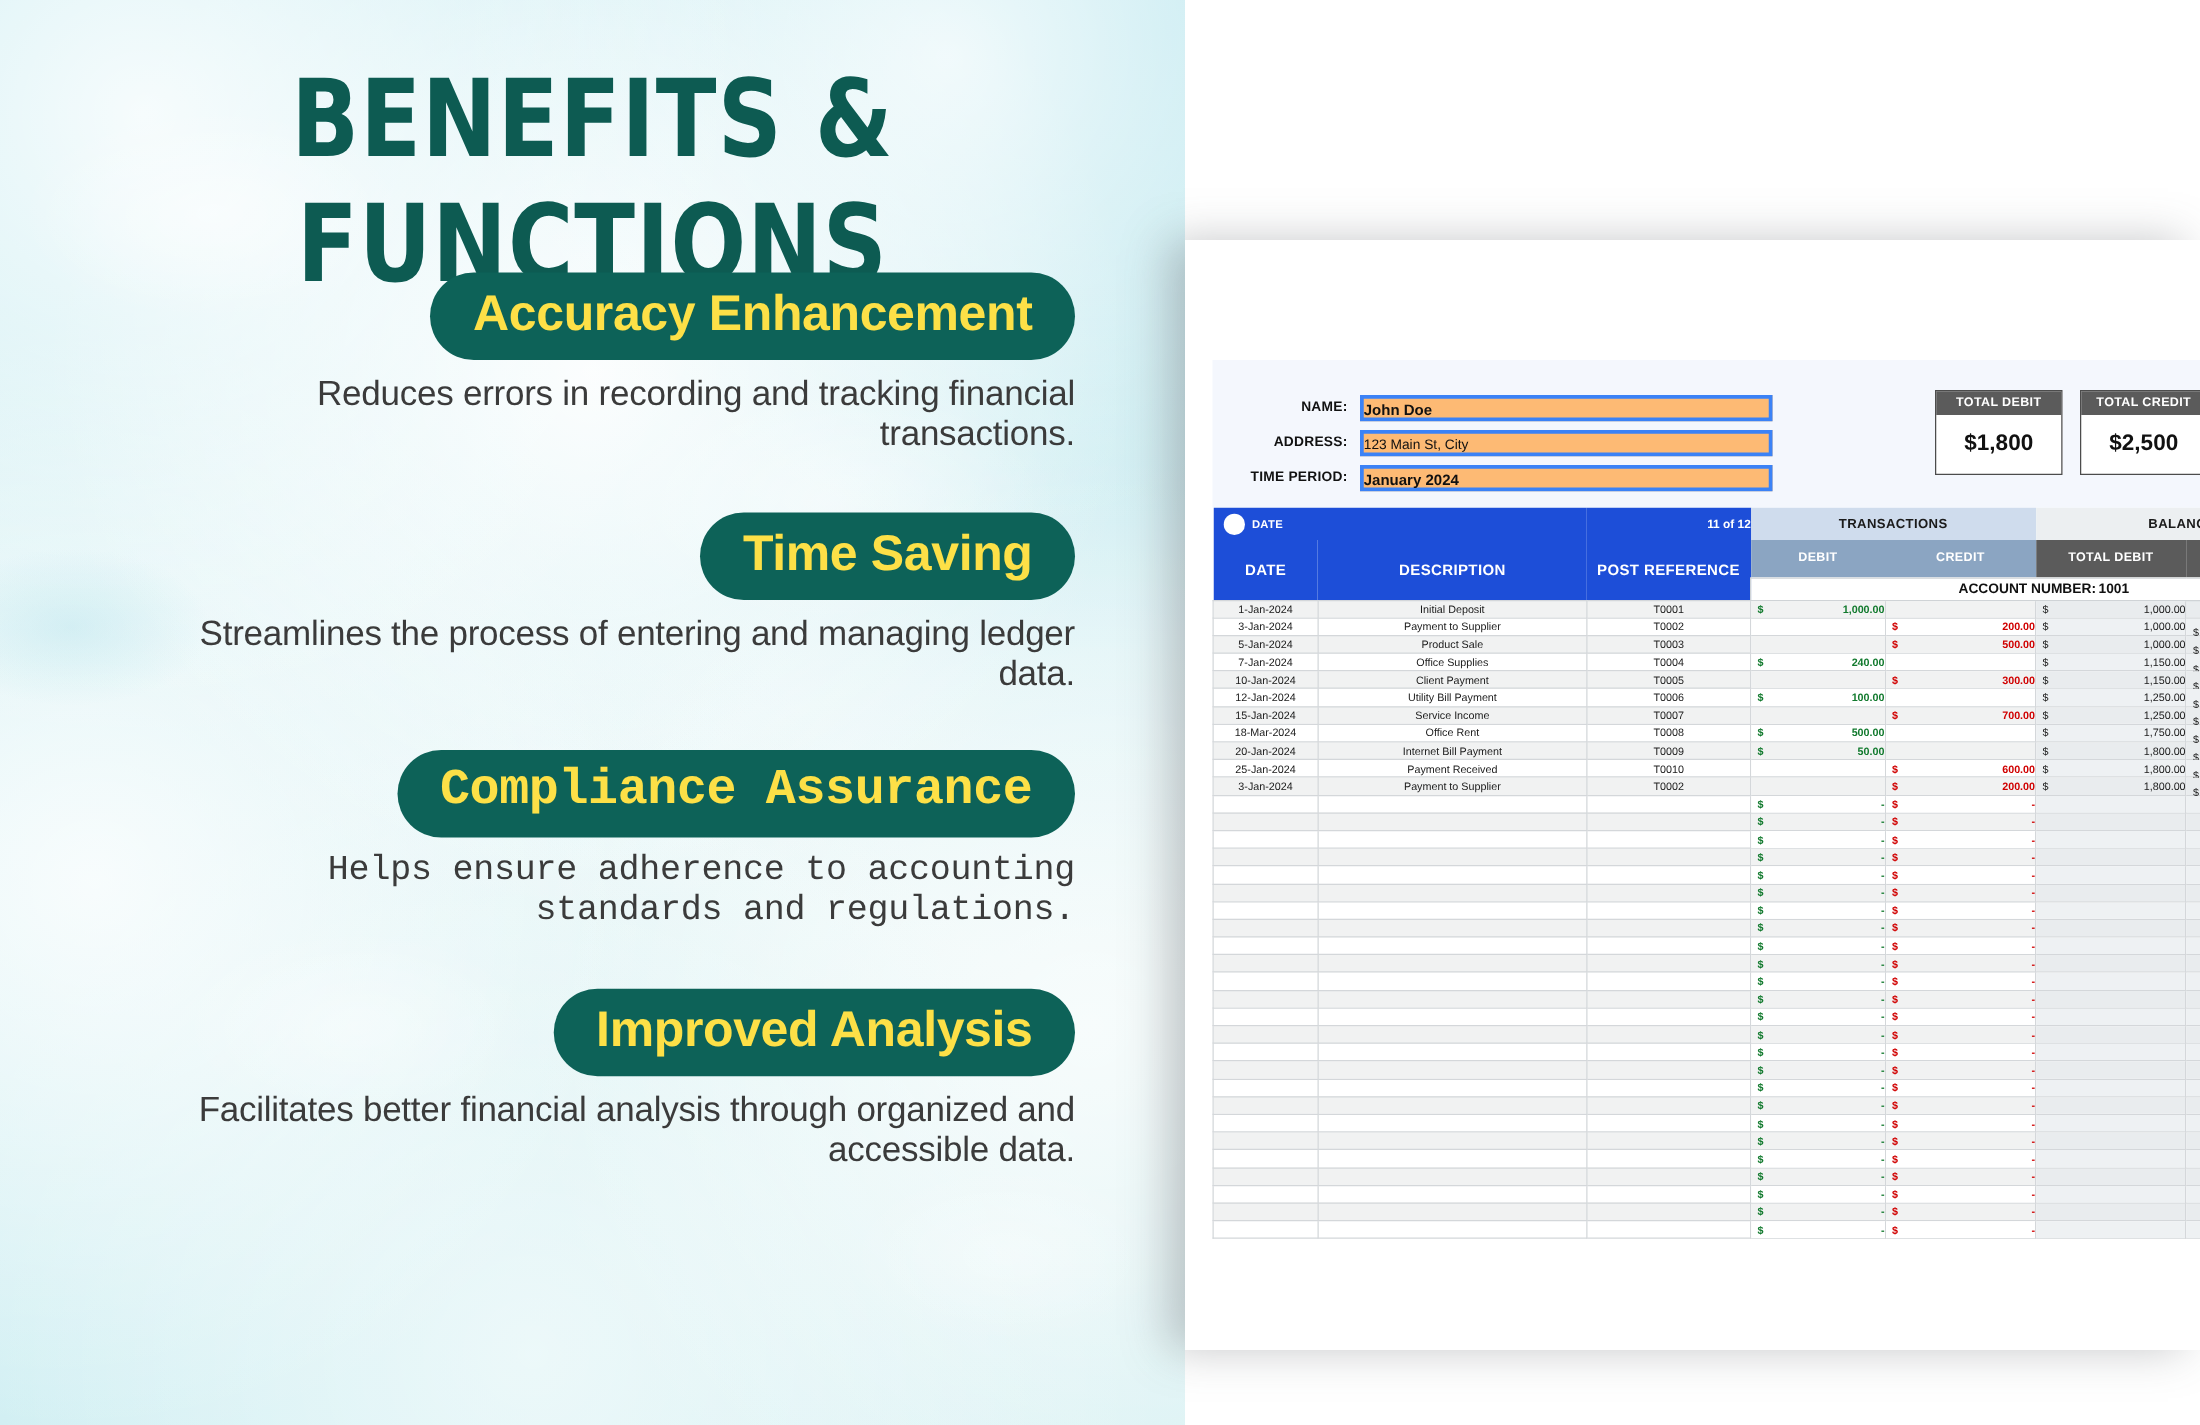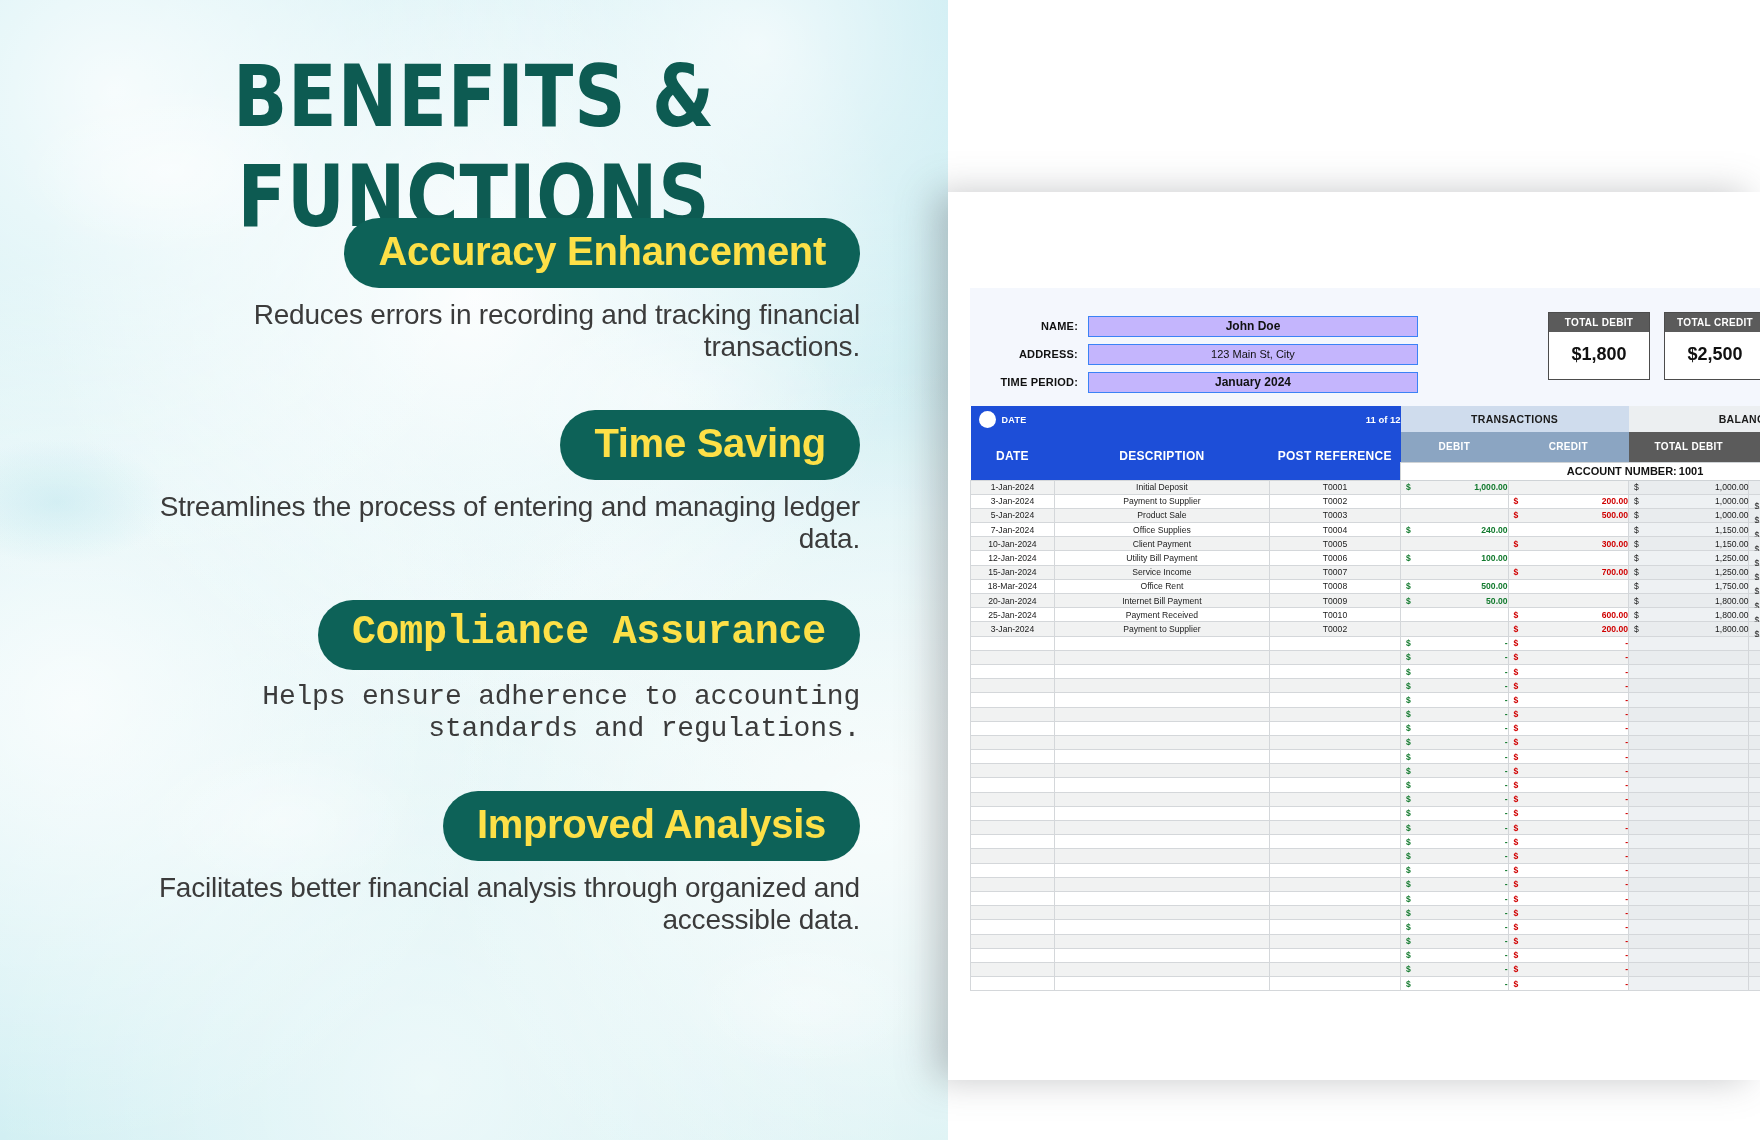--- a/index.html
+++ b/index.html
@@ -123,26 +123,26 @@
     text-align: right;
     padding-right: 10px;
     font-size: 11px;
     font-weight: 700;
     color: #111;
     letter-spacing: 0.2px;
   }
   .info-value {
     width: 330px;
     height: 21px;
-    background: #c4b5fd;
-    border: 1px solid #3b82f6;
+    background: #fdba74;
+    border: 3px solid #3b82f6;
     font-size: 12px;
     font-weight: 700;
     color: #111;
-    text-align: center;
+    text-align: left;
     line-height: 19px;
   }
   .info-value.light { font-weight: 400; font-size: 11px; }
 
   
   #totals {
     position: absolute;
     left: 578px; top: 24px;
     display: flex;
     gap: 14px;

